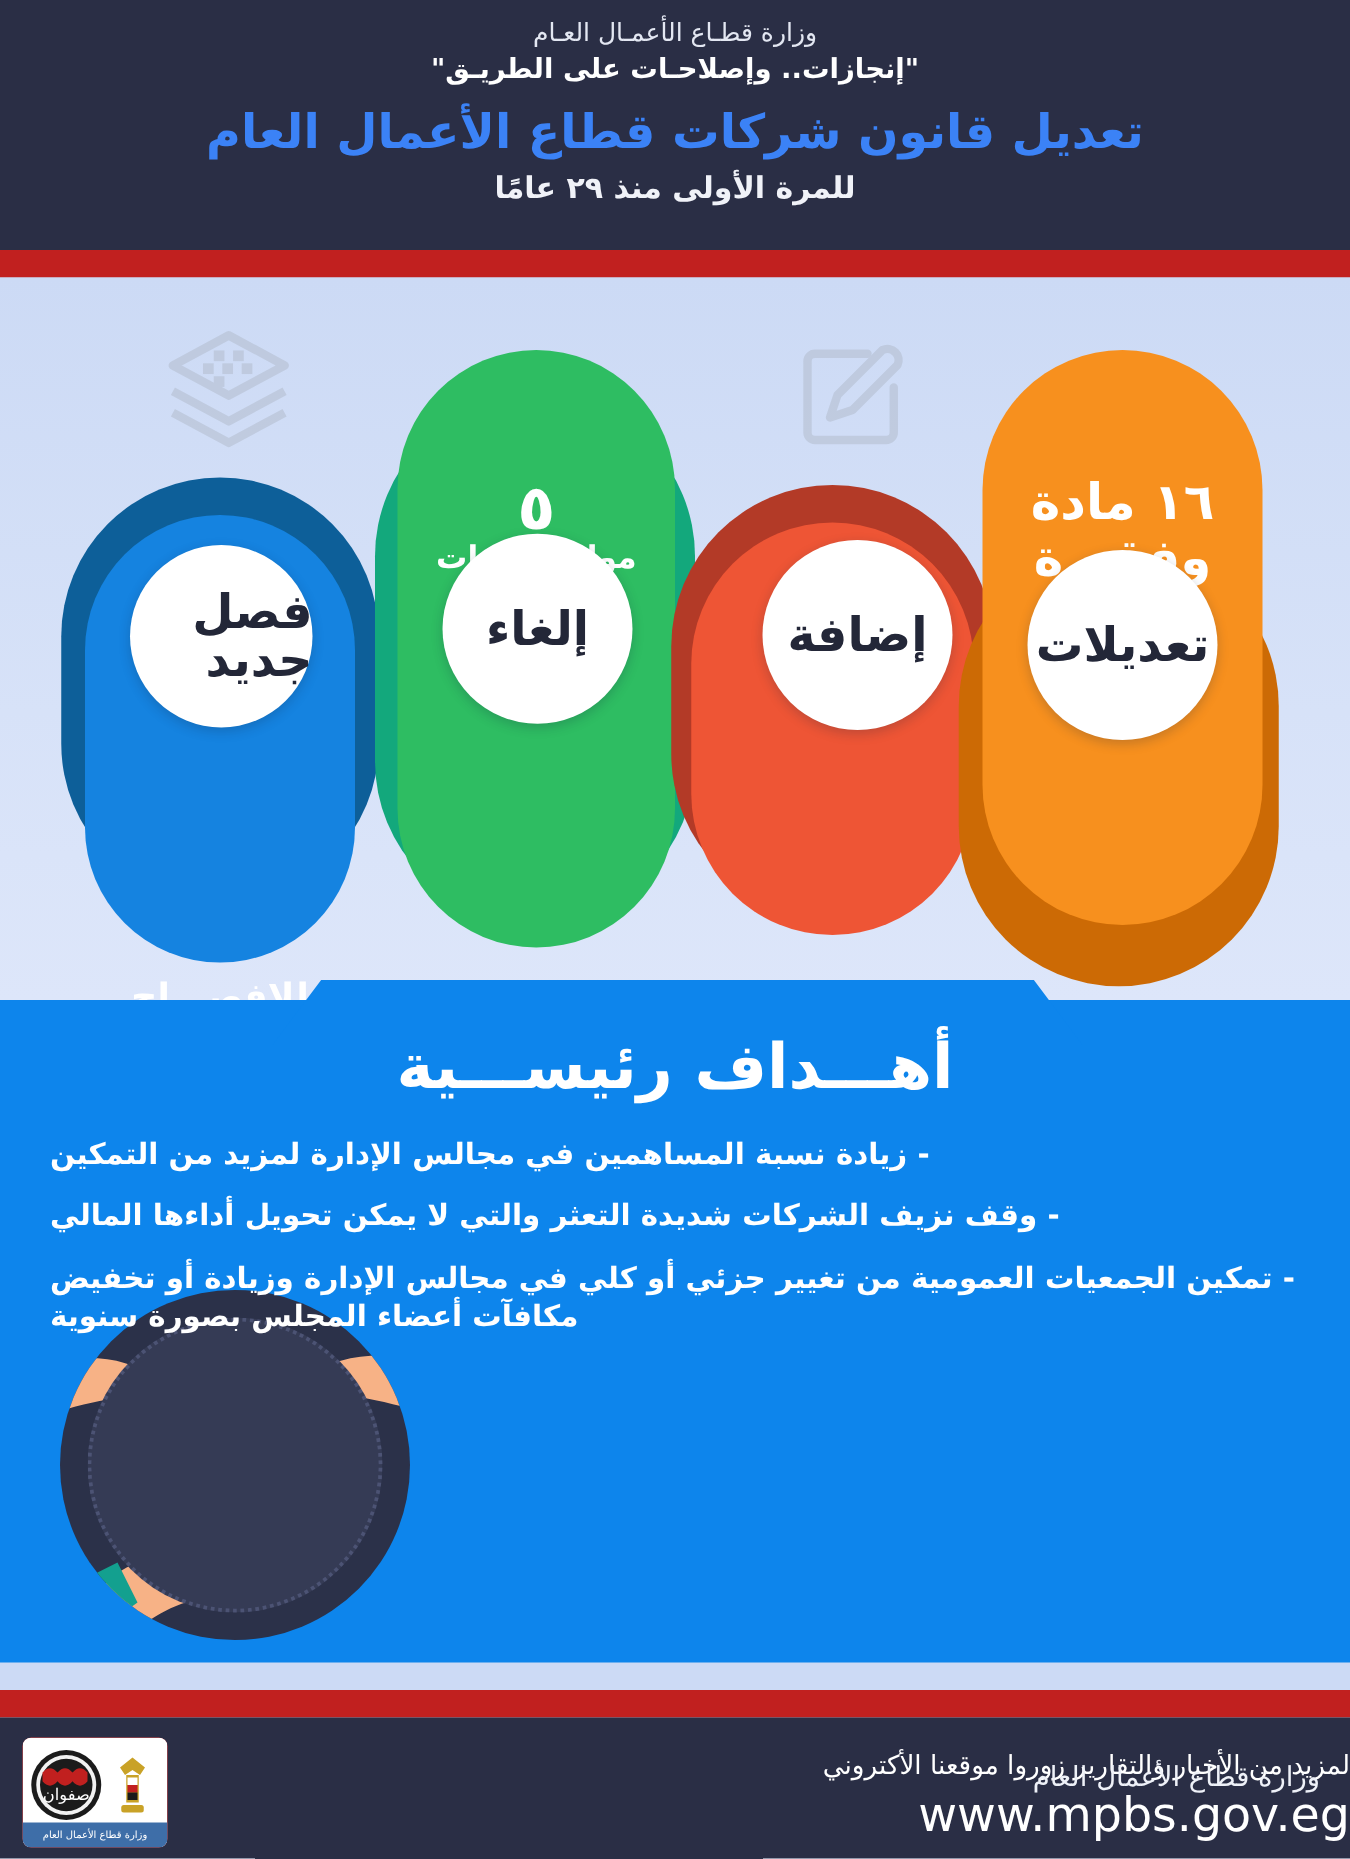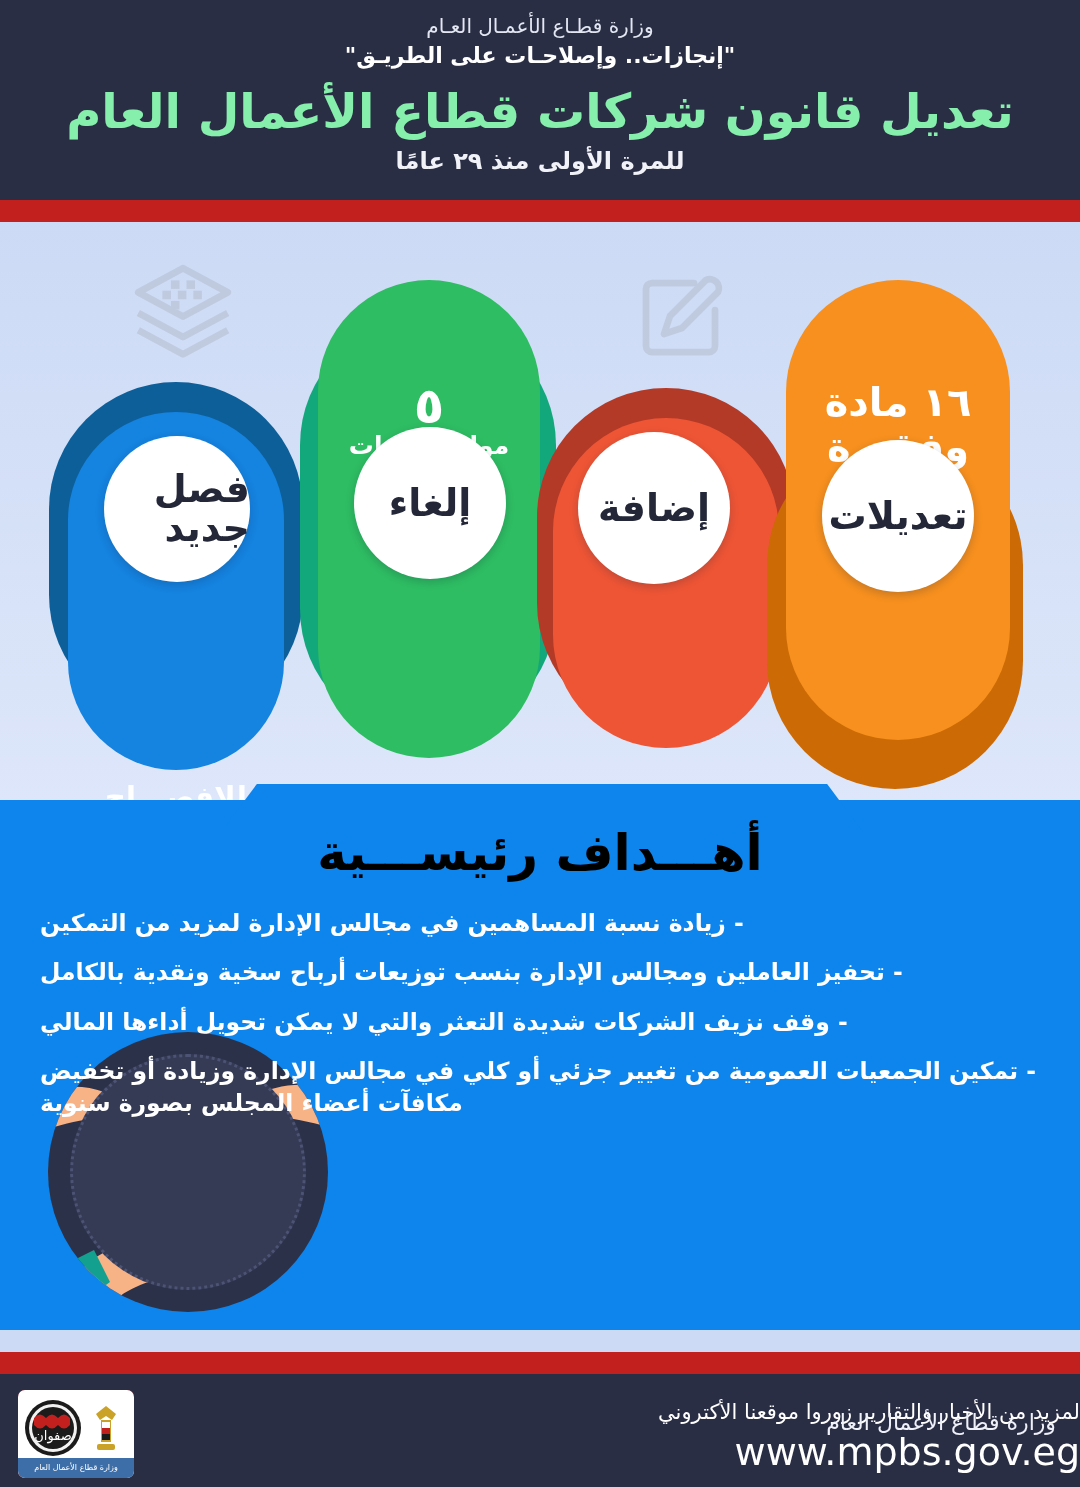--- a/index.html
+++ b/index.html
@@ -24,21 +24,21 @@
   .hdr-ministry{
     margin:0;padding-top:14px;
     font-size:20px;color:#e3e7f2;font-weight:400;letter-spacing:.5px;
   }
   .hdr-slogan{
     margin:0;padding-top:5px;
     font-size:22px;color:#ffffff;font-weight:bold;
   }
   .hdr-title{
     margin:0;padding-top:16px;
-    font-size:48px;color:#86efac;font-weight:bold;line-height:1.15;
+    font-size:38px;color:#3b82f6;font-weight:bold;line-height:1.15;
   }
   .hdr-sub{
     margin:0;padding-top:8px;
     font-size:24px;color:#f0f2f8;font-weight:700;
   }
   .redbar{
     position:absolute;left:0;top:200px;width:1080px;height:22px;
     background:#c1201f;
   }
 
@@ -97,21 +97,21 @@
   
   #arc-green{left:300px;top:95px;width:256px;height:420px;background:#13a87c;}
   #pill-green{left:318px;top:58px;width:222px;height:478px;background:#2ebd62;}
   #badge-green{left:354px;top:205px;width:152px;height:152px;}
   #txt-green-top{top:100px;font-size:25px;color:#ffffff;}
   #txt-green-top .num{font-size:50px;display:block;line-height:1.05;}
 
   
   #arc-red{left:537px;top:166px;width:258px;height:344px;background:#b33a27;}
   #pill-red{left:553px;top:196px;width:226px;height:330px;background:#ee5535;}
-  #badge-red{left:578px;top:210px;width:152px;height:152px;}
+  #badge-red{left:610px;top:210px;width:152px;height:152px;}
   #txt-red-bottom{top:365px;color:#ffffff;}
 
   
   #arc-orange{left:767px;top:215px;width:256px;height:352px;background:#cc6a05;}
   #pill-orange{left:786px;top:58px;width:224px;height:460px;background:#f7901e;}
   #badge-orange{left:822px;top:218px;width:152px;height:152px;text-align:center;}
   #txt-orange-top{top:100px;font-size:40px;color:#ffffff;line-height:1.12;}
 
   
   .goals{
@@ -119,21 +119,21 @@
     background:#0d85ec;
   }
   .goals-banner{
     position:absolute;left:218px;top:-16px;width:648px;height:52px;
     background:#0d85ec;
     clip-path:polygon(6% 0,94% 0,100% 100%,0% 100%);
   }
   .goals-title{
     position:absolute;left:0;right:0;top:24px;
     text-align:center;
-    font-size:50px;font-weight:bold;color:#000000;
+    font-size:50px;font-weight:bold;color:#ffffff;
     letter-spacing:1px;
   }
   .goals-list{
     position:absolute;left:40px;right:40px;top:108px;
     text-align:left;
     color:#ffffff;font-weight:bold;font-size:23.5px;line-height:1.34;
   }
   .goal-item{margin:0 0 18px 0;}
 
   .goals-illus{
@@ -335,21 +335,20 @@
           </g>
         </g>
 
         <path d="M20 262 C30 230 60 212 96 212 L196 212 C214 212 214 238 196 240 L120 246 C96 248 70 262 56 278 L20 278 Z" fill="#f7b286"></path>
         <path d="M10 236 L46 218 L62 250 L26 276 Z" fill="#13a08f"></path>
       </svg>
     </div>
 
     <div class="goals-list">
       <p class="goal-item">- زيادة نسبة المساهمين في مجالس الإدارة لمزيد من التمكين</p>
-      <p class="goal-item">- تحفيز العاملين ومجالس الإدارة بنسب توزيعات أرباح سخية ونقدية بالكامل</p>
       <p class="goal-item">- وقف نزيف الشركات شديدة التعثر والتي لا يمكن تحويل أداءها المالي</p>
       <p class="goal-item">- تمكين الجمعيات العمومية من تغيير جزئي أو كلي في مجالس الإدارة وزيادة أو تخفيض مكافآت أعضاء المجلس بصورة سنوية</p>
     </div>
   </div>
 
   <div class="foot-red"></div>
   <div class="footer">
 
     <div class="foot-logo">
       <svg width="116" height="88" viewBox="0 0 116 88">

